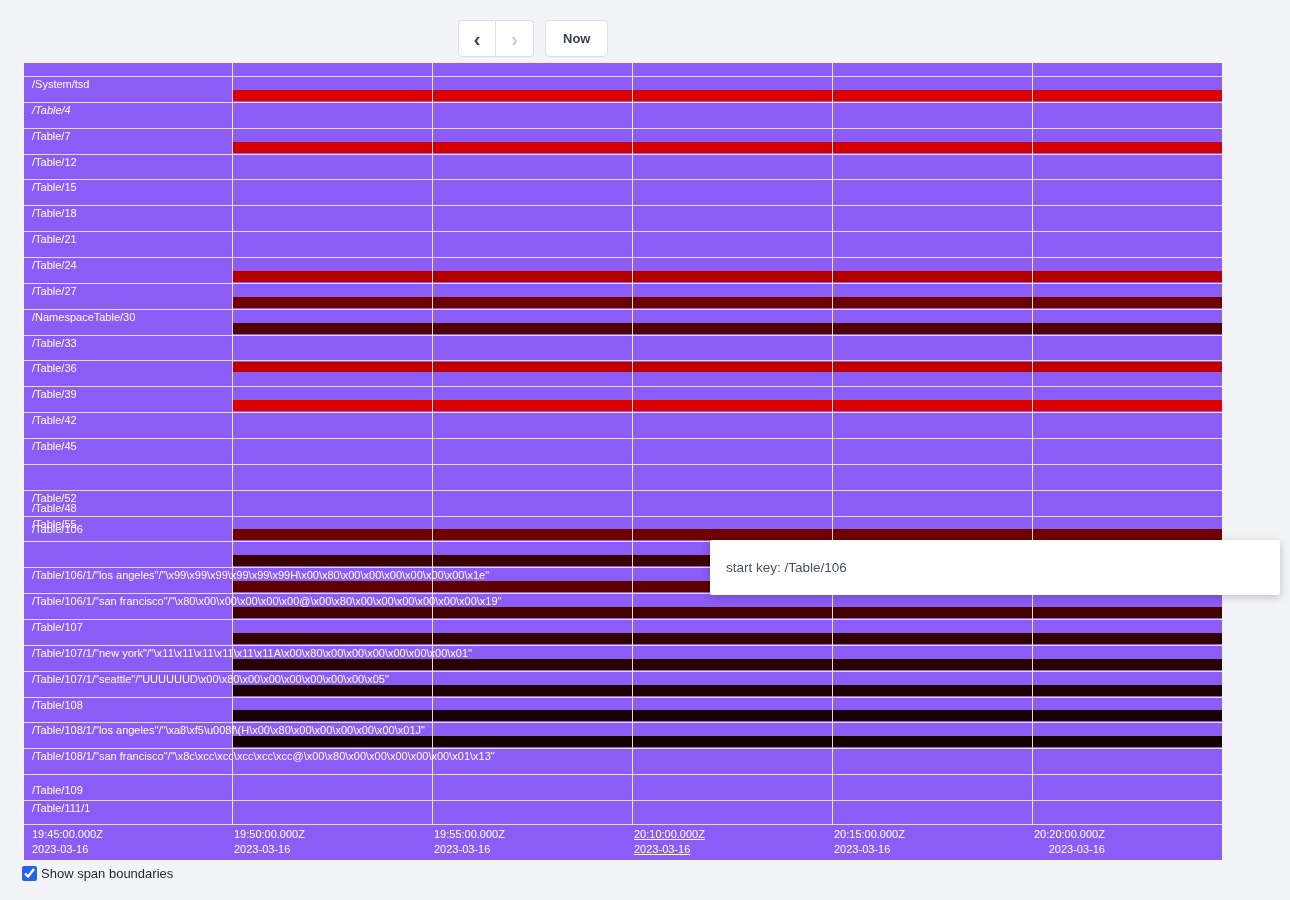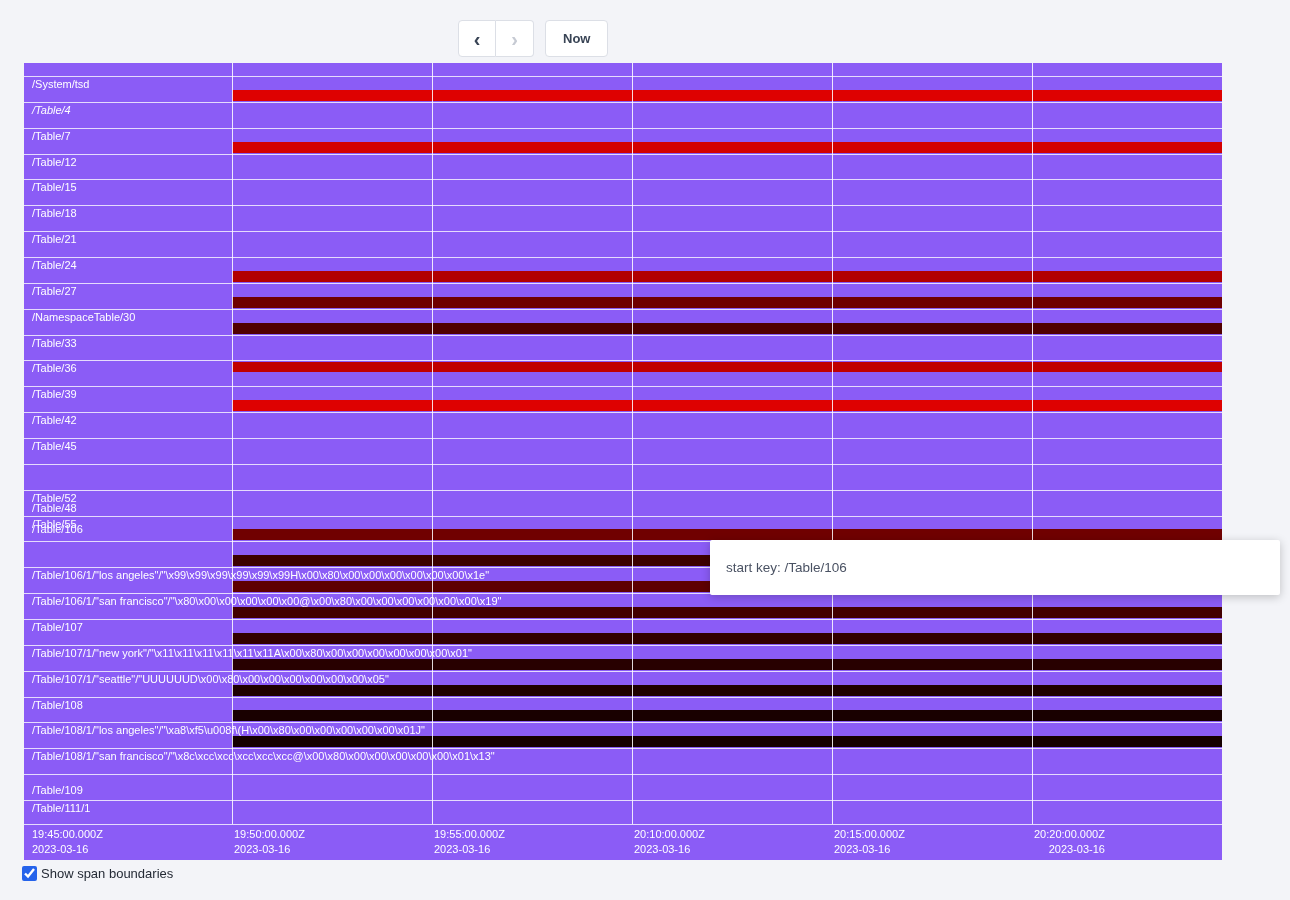--- a/index.html
+++ b/index.html
@@ -191,21 +191,21 @@
         <div>2023-03-16</div>
       </div>
       <div class="tick" style="left: 210px;">
         <div>19:50:00.000Z</div>
         <div>2023-03-16</div>
       </div>
       <div class="tick" style="left: 410px;">
         <div>19:55:00.000Z</div>
         <div>2023-03-16</div>
       </div>
-      <div class="tick" style="left: 610px;">
+      <div class="tick" style="left: 610px; text-decoration: underline;">
         <div>20:10:00.000Z</div>
         <div>2023-03-16</div>
       </div>
       <div class="tick" style="left: 810px;">
         <div>20:15:00.000Z</div>
         <div>2023-03-16</div>
       </div>
       <div class="tick" style="left: 1010px; text-align: right;">
         <div>20:20:00.000Z</div>
         <div>2023-03-16</div>

